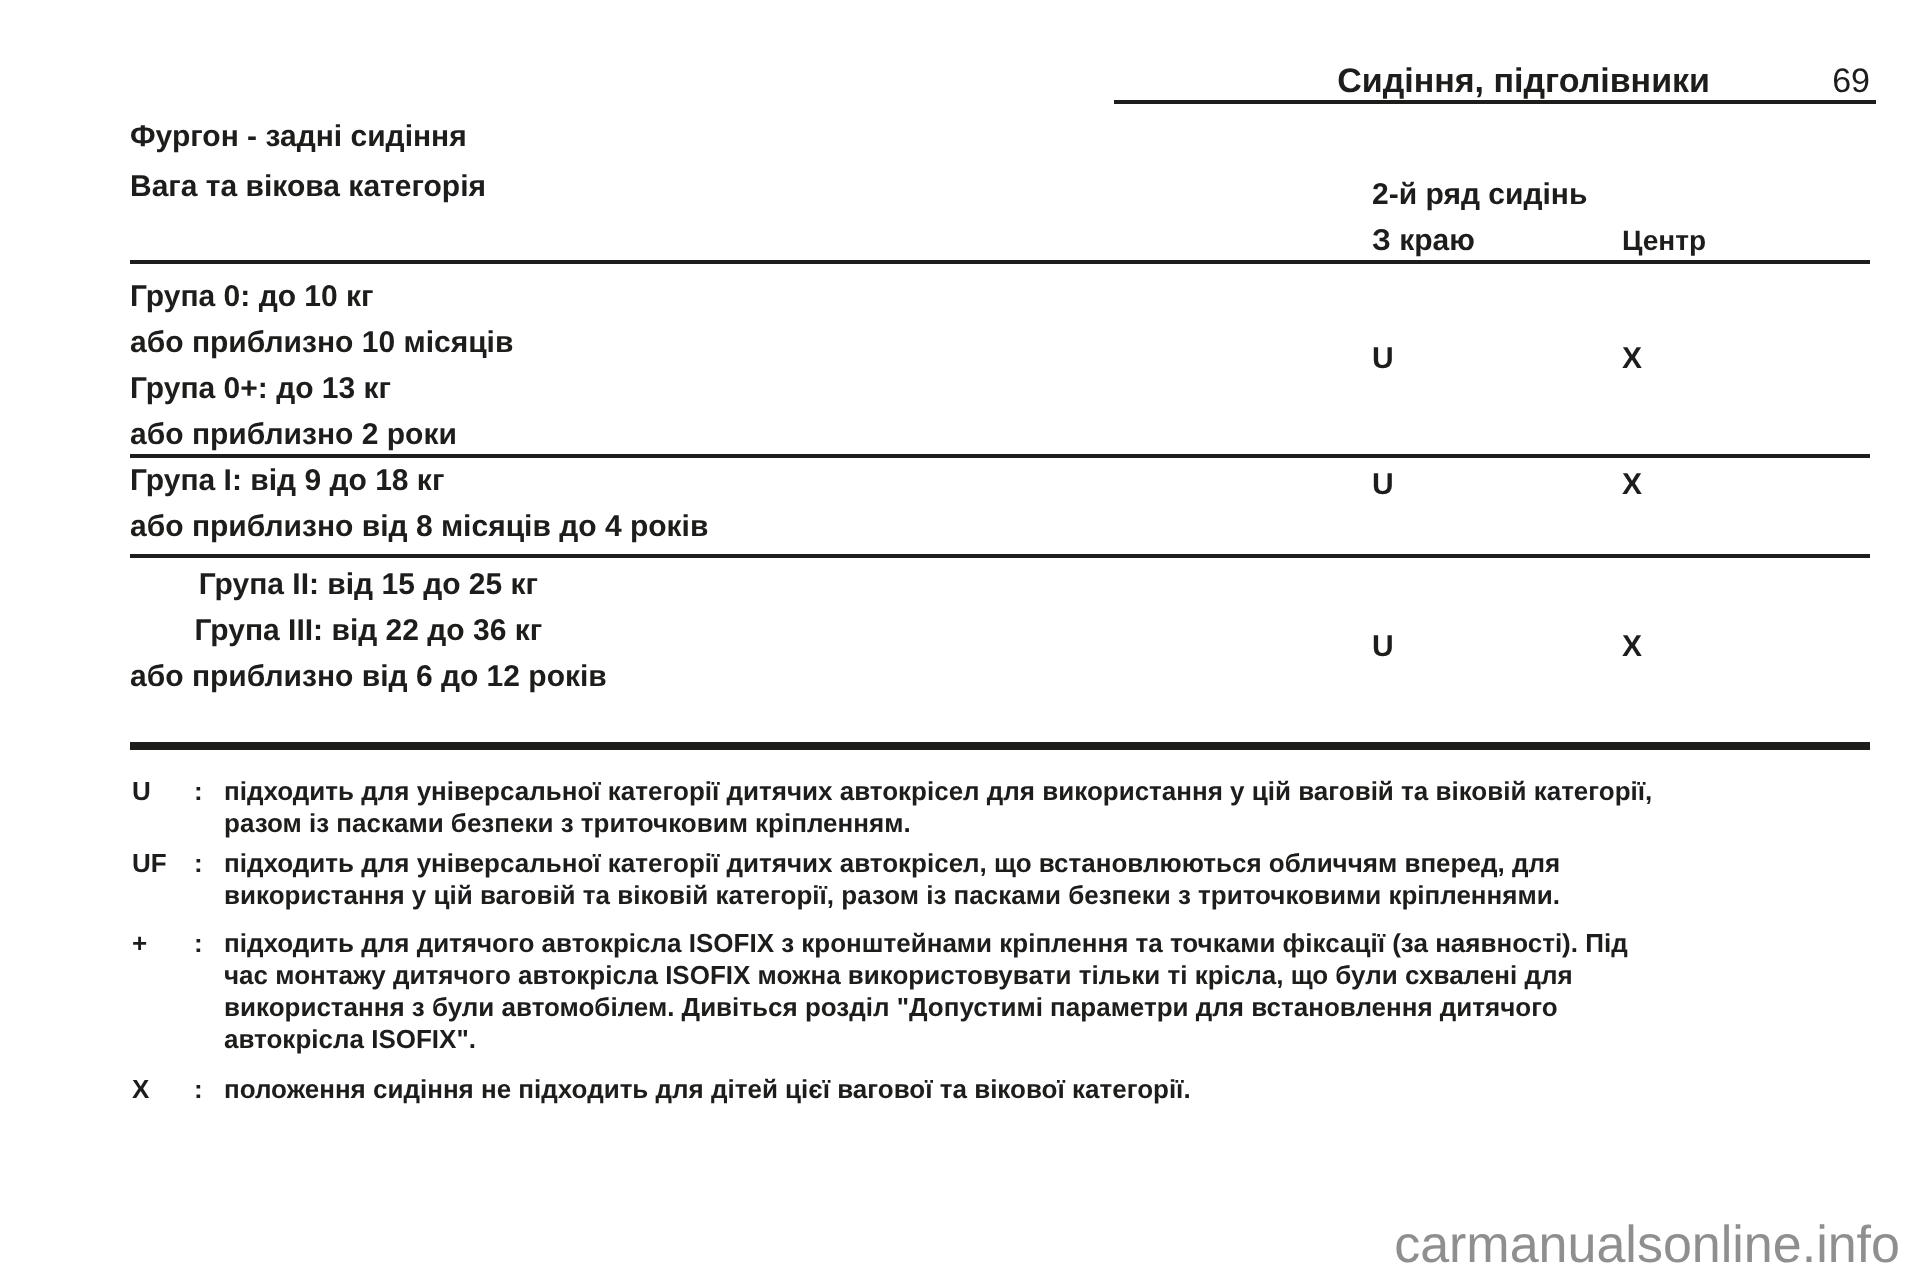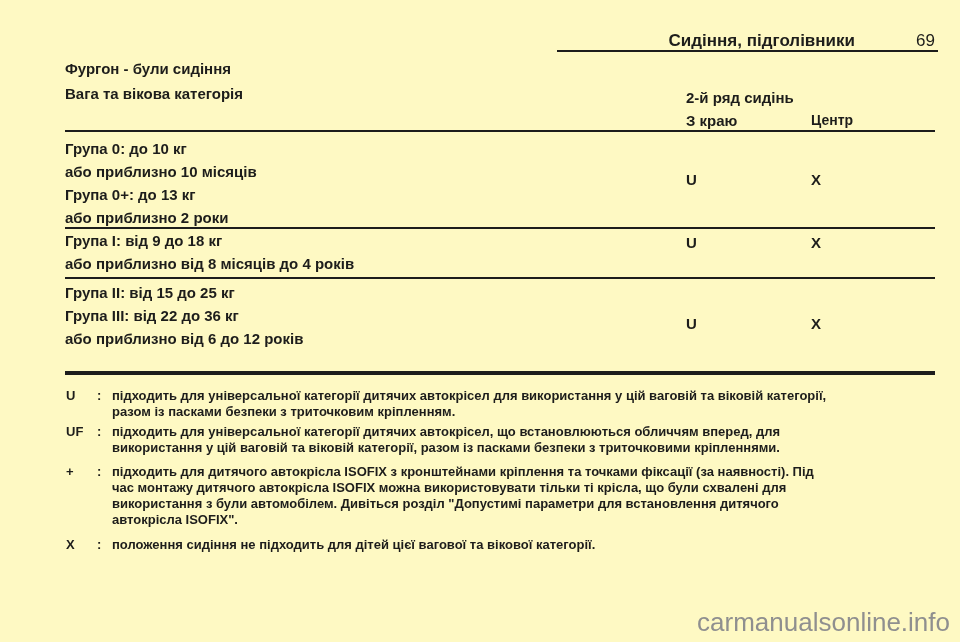--- a/index.html
+++ b/index.html
@@ -1,19 +1,19 @@
 <!DOCTYPE html>
 <html lang="uk"><head>
 <meta charset="utf-8">
 <style>
   html,body{margin:0;padding:0;background:#e8e8e8;}
   .page{
     position:relative;
     width:960px;height:642px;
-    background:#fef9c3;
+    background:#ffffff;
     font-family:"Liberation Sans","DejaVu Sans",sans-serif;
     color:#1d1d1b;
     overflow:hidden;
     margin:0 auto;
   }
   .abs{position:absolute;white-space:nowrap;}
   .rule{position:absolute;background:#1d1d1b;}
 
   
   .hdr-title{top:31px;right:105px;font-size:17px;font-weight:700;}
@@ -26,21 +26,21 @@
   .colgroup{top:89px;left:686px;font-size:15px;font-weight:700;}
   .col-edge{top:112px;left:686px;font-size:15px;font-weight:700;}
   .col-center{top:112px;left:811px;font-size:14px;font-weight:700;}
   .rule-head{top:130px;left:65px;width:870px;height:2px;}
 
   
   .rowlines{position:absolute;left:65px;font-size:15px;font-weight:700;line-height:23px;}
   .rowlines div{white-space:nowrap;}
   .row1{top:137px;}
   .row2{top:229px;}
-  .row3{top:281px;}
+  .row3{top:281px;text-align:center;}
   .cell{position:absolute;font-size:15px;font-weight:700;}
   .cell.edge{left:686px;}
   .cell.center{left:811px;}
   .r1c{top:171px;}
   .r2c{top:234px;}
   .r3c{top:315px;}
   .rule-sep1{top:227px;left:65px;width:870px;height:2px;}
   .rule-sep2{top:277px;left:65px;width:870px;height:2px;}
   .rule-bottom{top:371px;left:65px;width:870px;height:4px;}
 
@@ -64,21 +64,21 @@
 </style>
 </head>
 <body>
 
 <div class="page">
 
   <div class="abs hdr-title">Сидіння, підголівники</div>
   <div class="abs hdr-page">69</div>
   <div class="rule hdr-rule"></div>
 
-  <div class="abs cap1">Фургон - були сидіння</div>
+  <div class="abs cap1">Фургон - задні сидіння</div>
   <div class="abs cap2">Вага та вікова категорія</div>
 
   <div class="abs colgroup">2-й ряд сидінь</div>
   <div class="abs col-edge">З краю</div>
   <div class="abs col-center">Центр</div>
   <div class="rule rule-head"></div>
 
   <div class="rowlines row1">
     <div>Група 0: до 10 кг</div>
     <div>або приблизно 10 місяців</div>

